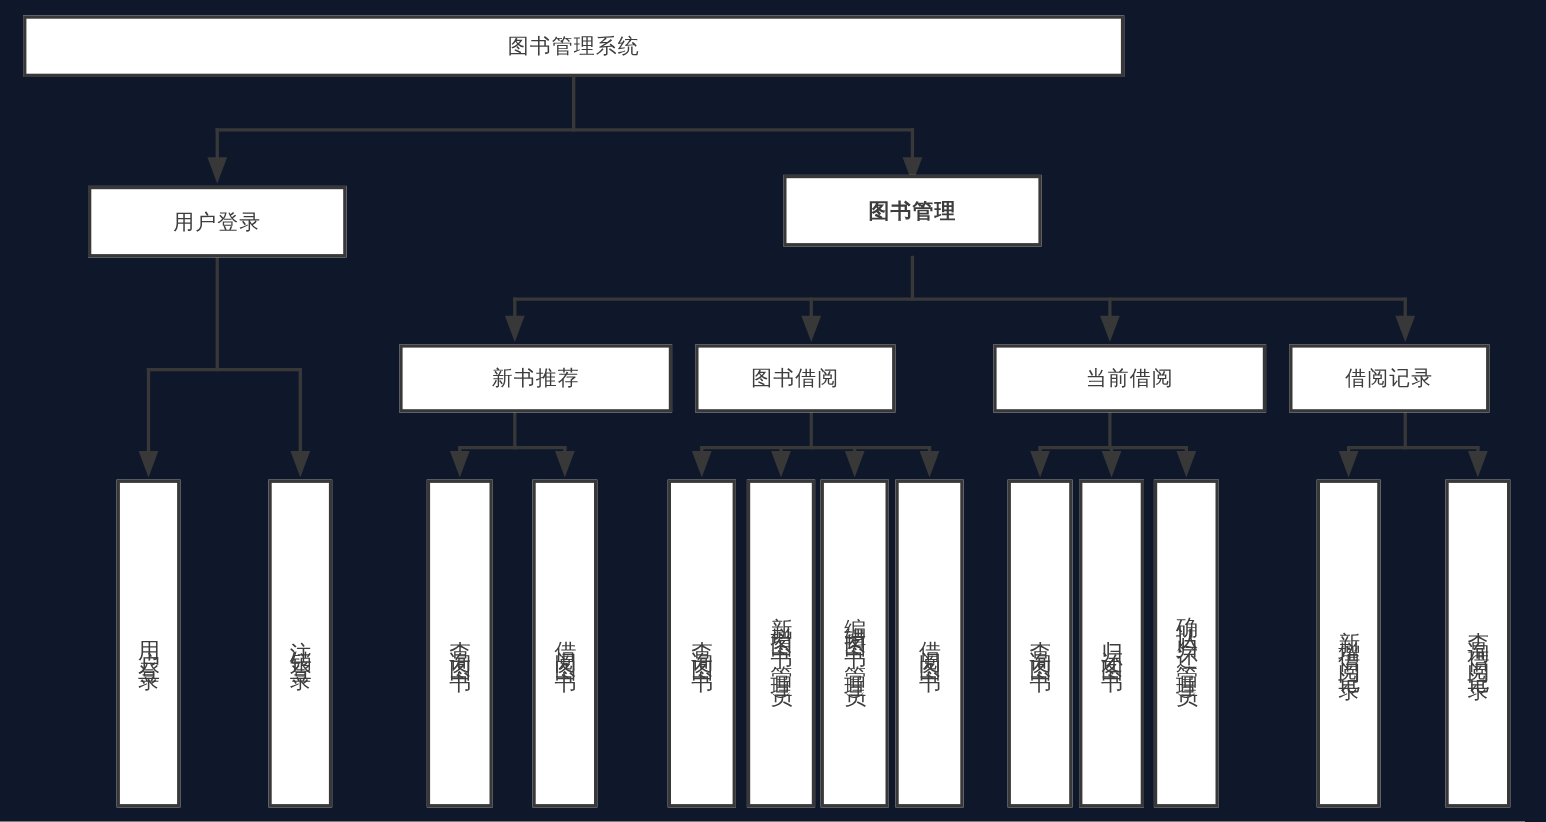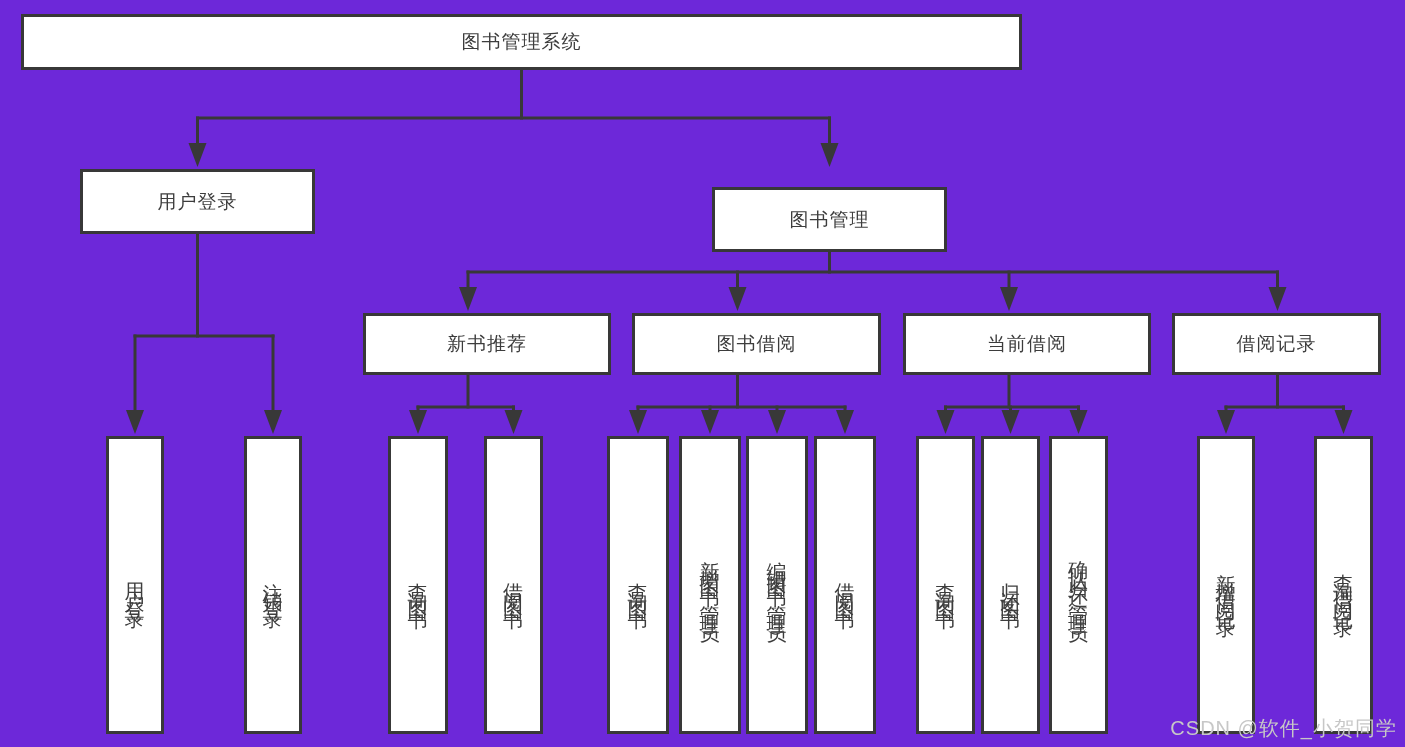--- a/index.html
+++ b/index.html
@@ -4,21 +4,21 @@
 <style>
   html, body {
     margin: 0;
     padding: 0;
     background: #ffffff;
   }
   .canvas {
     position: relative;
     width: 1405px;
     height: 747px;
-    background: #6d28d9;
+    background: #0f172a;
     overflow: hidden;
     font-family: "Liberation Sans", "DejaVu Sans", sans-serif;
   }
   .edges {
     position: absolute;
     left: 0;
     top: 0;
     width: 1405px;
     height: 747px;
     pointer-events: none;
@@ -126,33 +126,32 @@
         <line x1="1226" y1="407" x2="1343.5" y2="407" stroke="#383838" stroke-width="3" stroke-linecap="square"></line>
         <line x1="1226" y1="407" x2="1226" y2="418" stroke="#383838" stroke-width="3" stroke-linecap="square"></line>
         <polygon points="1217,410 1235,410 1226,434" fill="#383838"></polygon>
         <line x1="1343.5" y1="407" x2="1343.5" y2="418" stroke="#383838" stroke-width="3" stroke-linecap="square"></line>
         <polygon points="1334.5,410 1352.5,410 1343.5,434" fill="#383838"></polygon>
       </g>
     </svg>
   <div id="nodes">
       <div class="box h" style="left: 21px; top: 14px; width: 1001px; height: 56px;">图书管理系统</div>
       <div class="box h" style="left: 80px; top: 169px; width: 235px; height: 65px;">用户登录</div>
-      <div class="box h" style="left: 712px; top: 187px; width: 235px; height: 65px;">图书管理</div>
+      <div class="box h" style="left: 712px; top: 159px; width: 235px; height: 65px; font-weight: bold;">图书管理</div>
       <div class="box h" style="left: 363px; top: 313px; width: 248px; height: 62px;">新书推荐</div>
-      <div class="box h" style="left: 632px; top: 313px; width: 249px; height: 62px; text-align: right;">图书借阅</div>
+      <div class="box h" style="left: 632px; top: 313px; width: 182px; height: 62px; text-align: right;">图书借阅</div>
       <div class="box h" style="left: 903px; top: 313px; width: 248px; height: 62px;">当前借阅</div>
-      <div class="box h" style="left: 1172px; top: 313px; width: 209px; height: 62px;">借阅记录</div>
+      <div class="box h" style="left: 1172px; top: 313px; width: 182px; height: 62px;">借阅记录</div>
       <div class="box v" style="left: 106px; top: 436px; width: 58px; height: 298px;">用户登录</div>
       <div class="box v" style="left: 244px; top: 436px; width: 58px; height: 298px;">注销登录</div>
       <div class="box v" style="left: 388px; top: 436px; width: 60px; height: 298px;">查询图书</div>
       <div class="box v" style="left: 484px; top: 436px; width: 59px; height: 298px;">借阅图书</div>
       <div class="box v" style="left: 607px; top: 436px; width: 62px; height: 298px;">查询图书</div>
       <div class="box v" style="left: 679px; top: 436px; width: 62px; height: 298px;">新增图书（管理员）</div>
       <div class="box v" style="left: 746px; top: 436px; width: 62px; height: 298px;">编辑图书（管理员）</div>
       <div class="box v" style="left: 814px; top: 436px; width: 62px; height: 298px;">借阅图书</div>
       <div class="box v" style="left: 916px; top: 436px; width: 59px; height: 298px;">查询图书</div>
       <div class="box v" style="left: 981px; top: 436px; width: 59px; height: 298px;">归还图书</div>
       <div class="box v" style="left: 1049px; top: 436px; width: 59px; height: 298px;">确认归还（管理员）</div>
       <div class="box v" style="left: 1197px; top: 436px; width: 58px; height: 298px;">新增借阅记录</div>
       <div class="box v" style="left: 1314px; top: 436px; width: 59px; height: 298px;">查询借阅记录</div>
     </div>
-  <div class="watermark">CSDN @软件_小贺同学</div>
 </div>
 
 </body></html>

